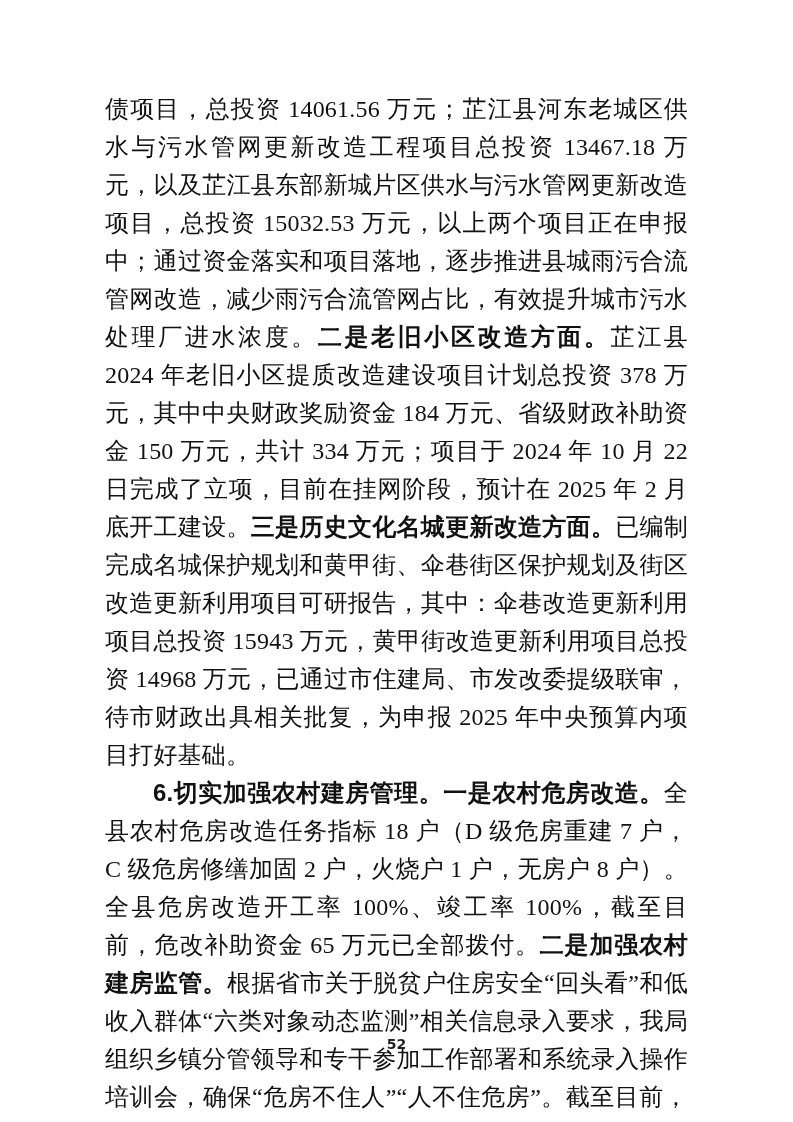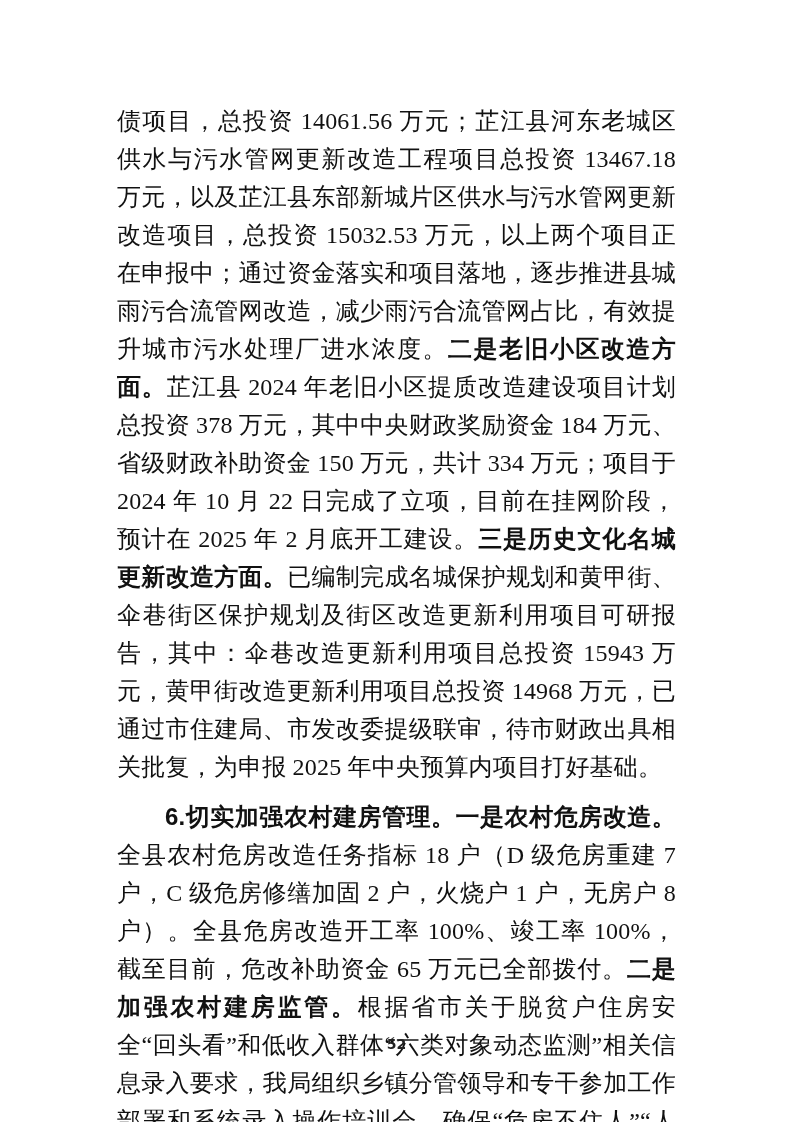--- a/index.html
+++ b/index.html
@@ -21,21 +21,21 @@
     left: 105px;
     top: 90px;
     width: 583px;
     font-size: 24px;
     line-height: 38px;
     text-align: justify;
     text-justify: inter-ideograph;
     letter-spacing: 0.2px;
   }
   p.para {
-    margin: 12px;
+    margin: 0;
     padding: 0;
   }
   p.para.indent {
     text-indent: 2em;
   }
   .run {
     font-weight: 400;
   }
   .run-bold {
     font-weight: 700;

